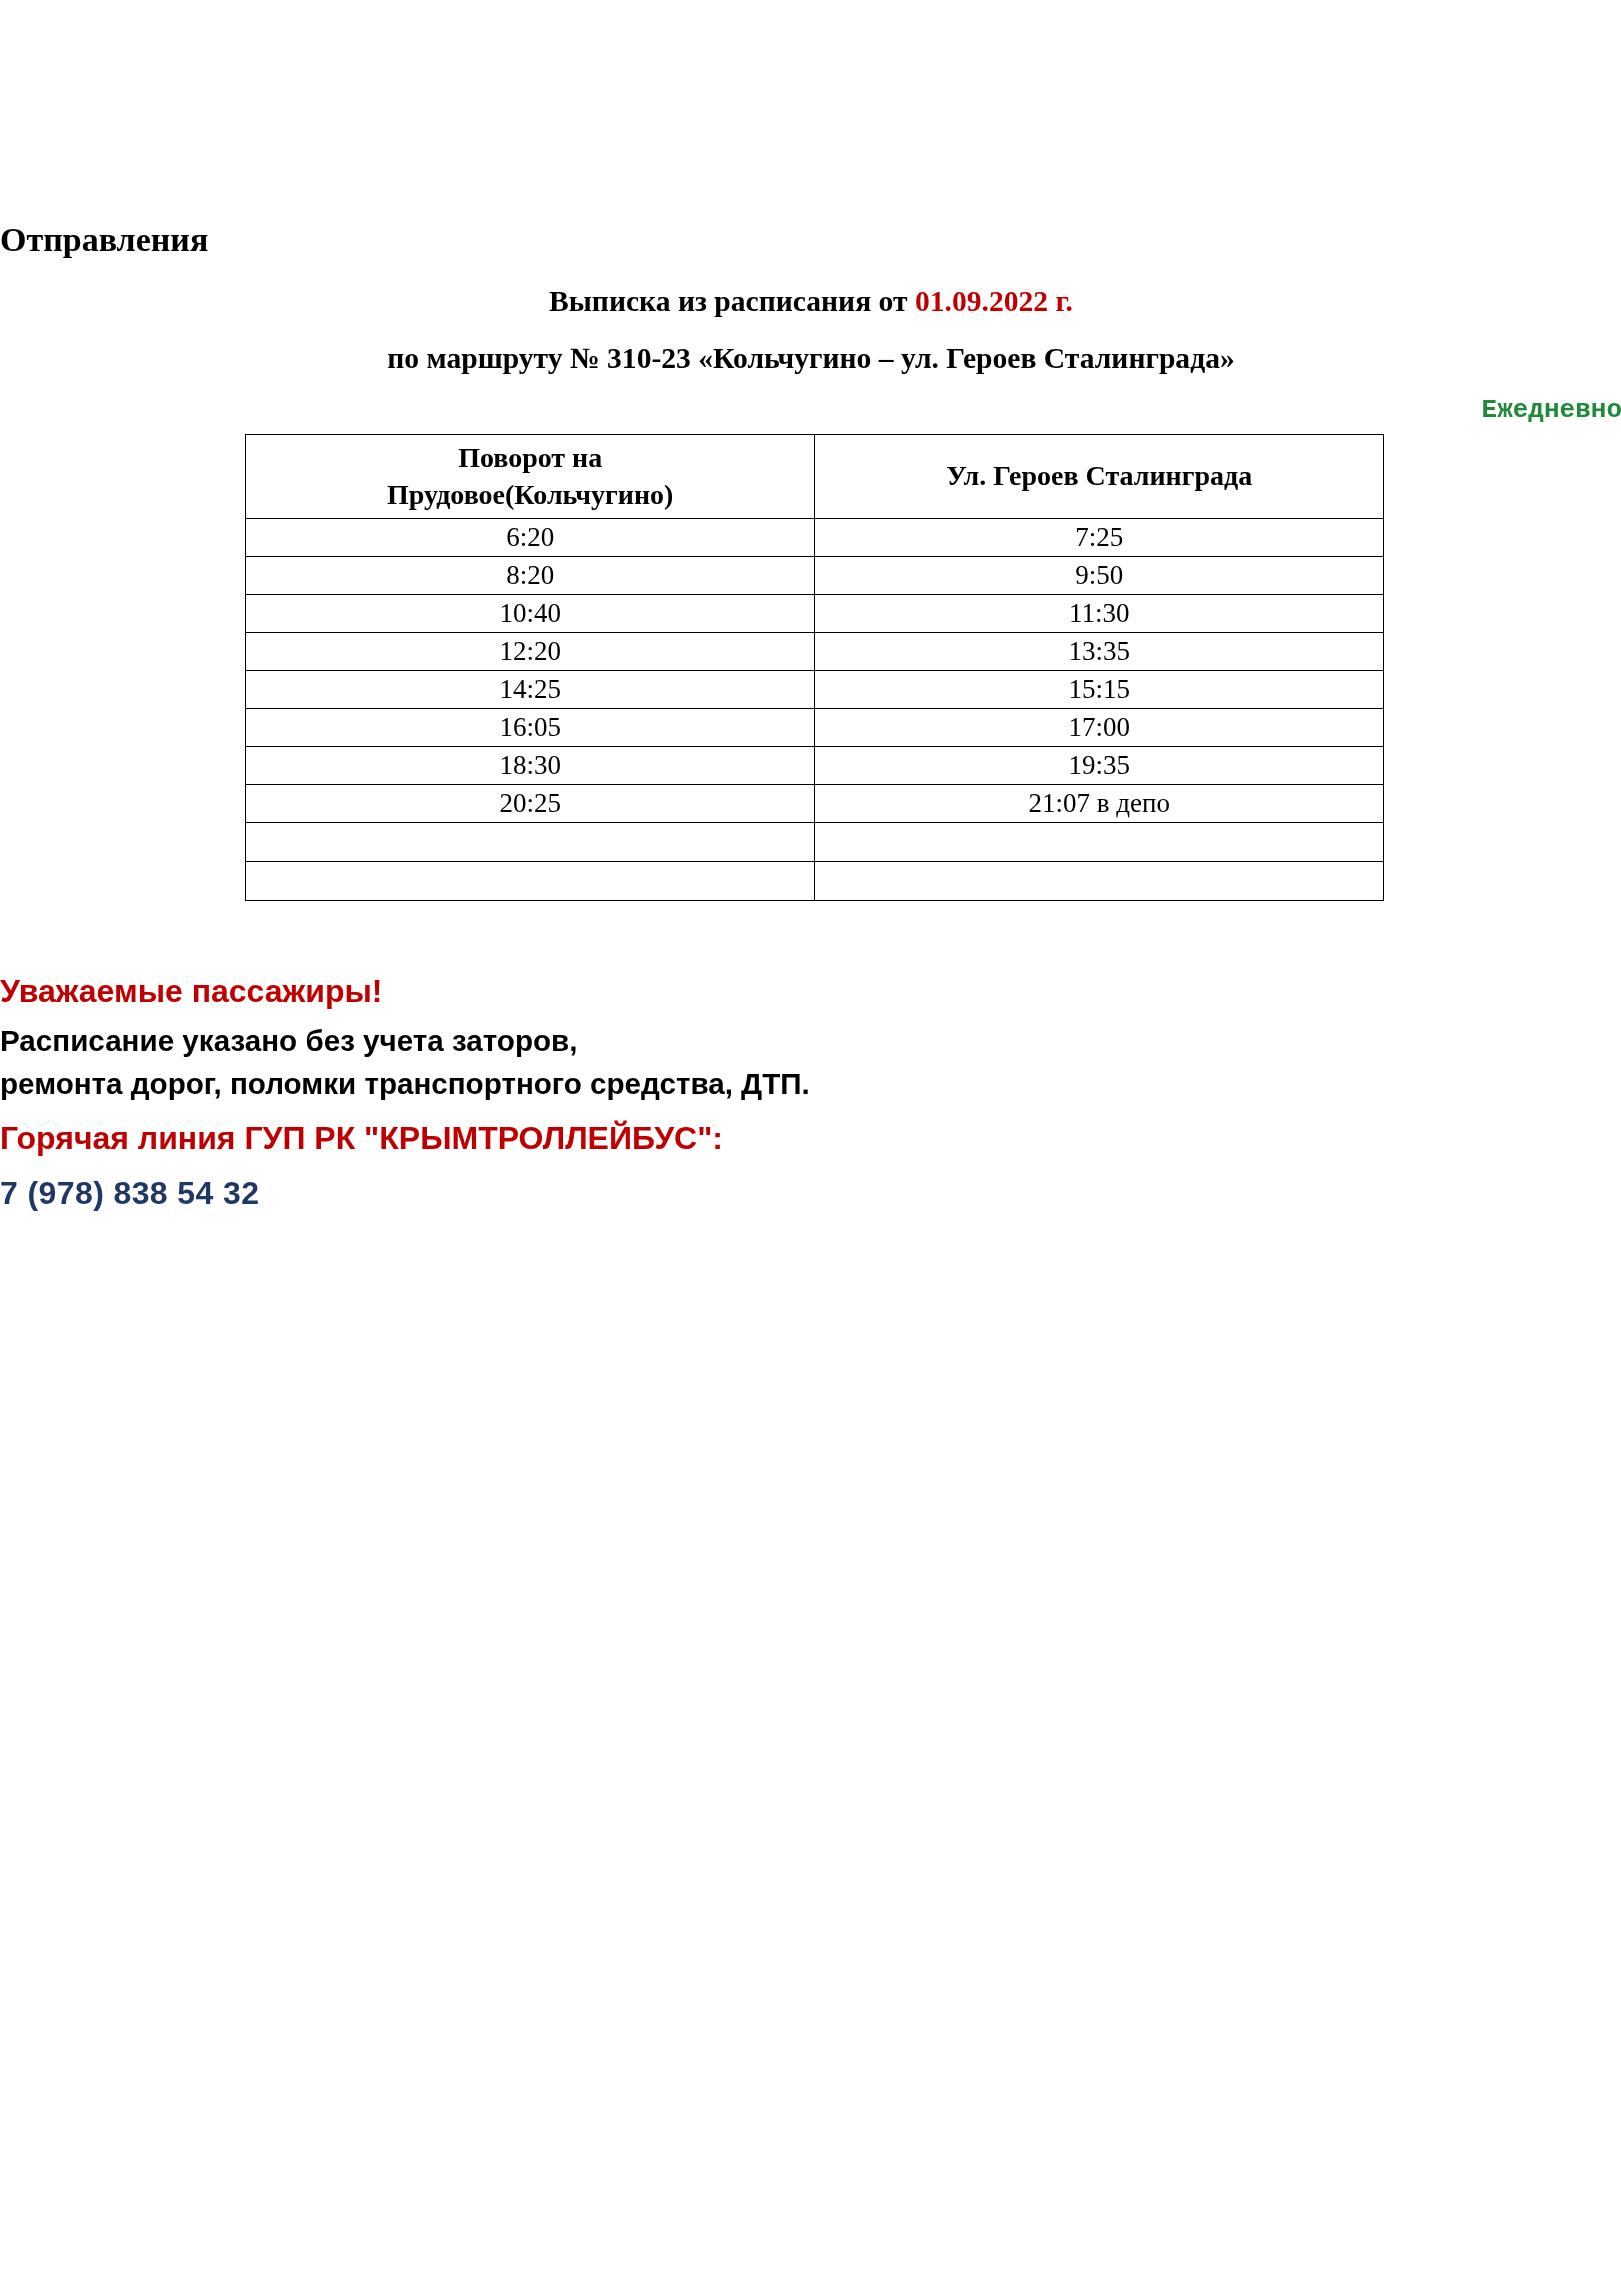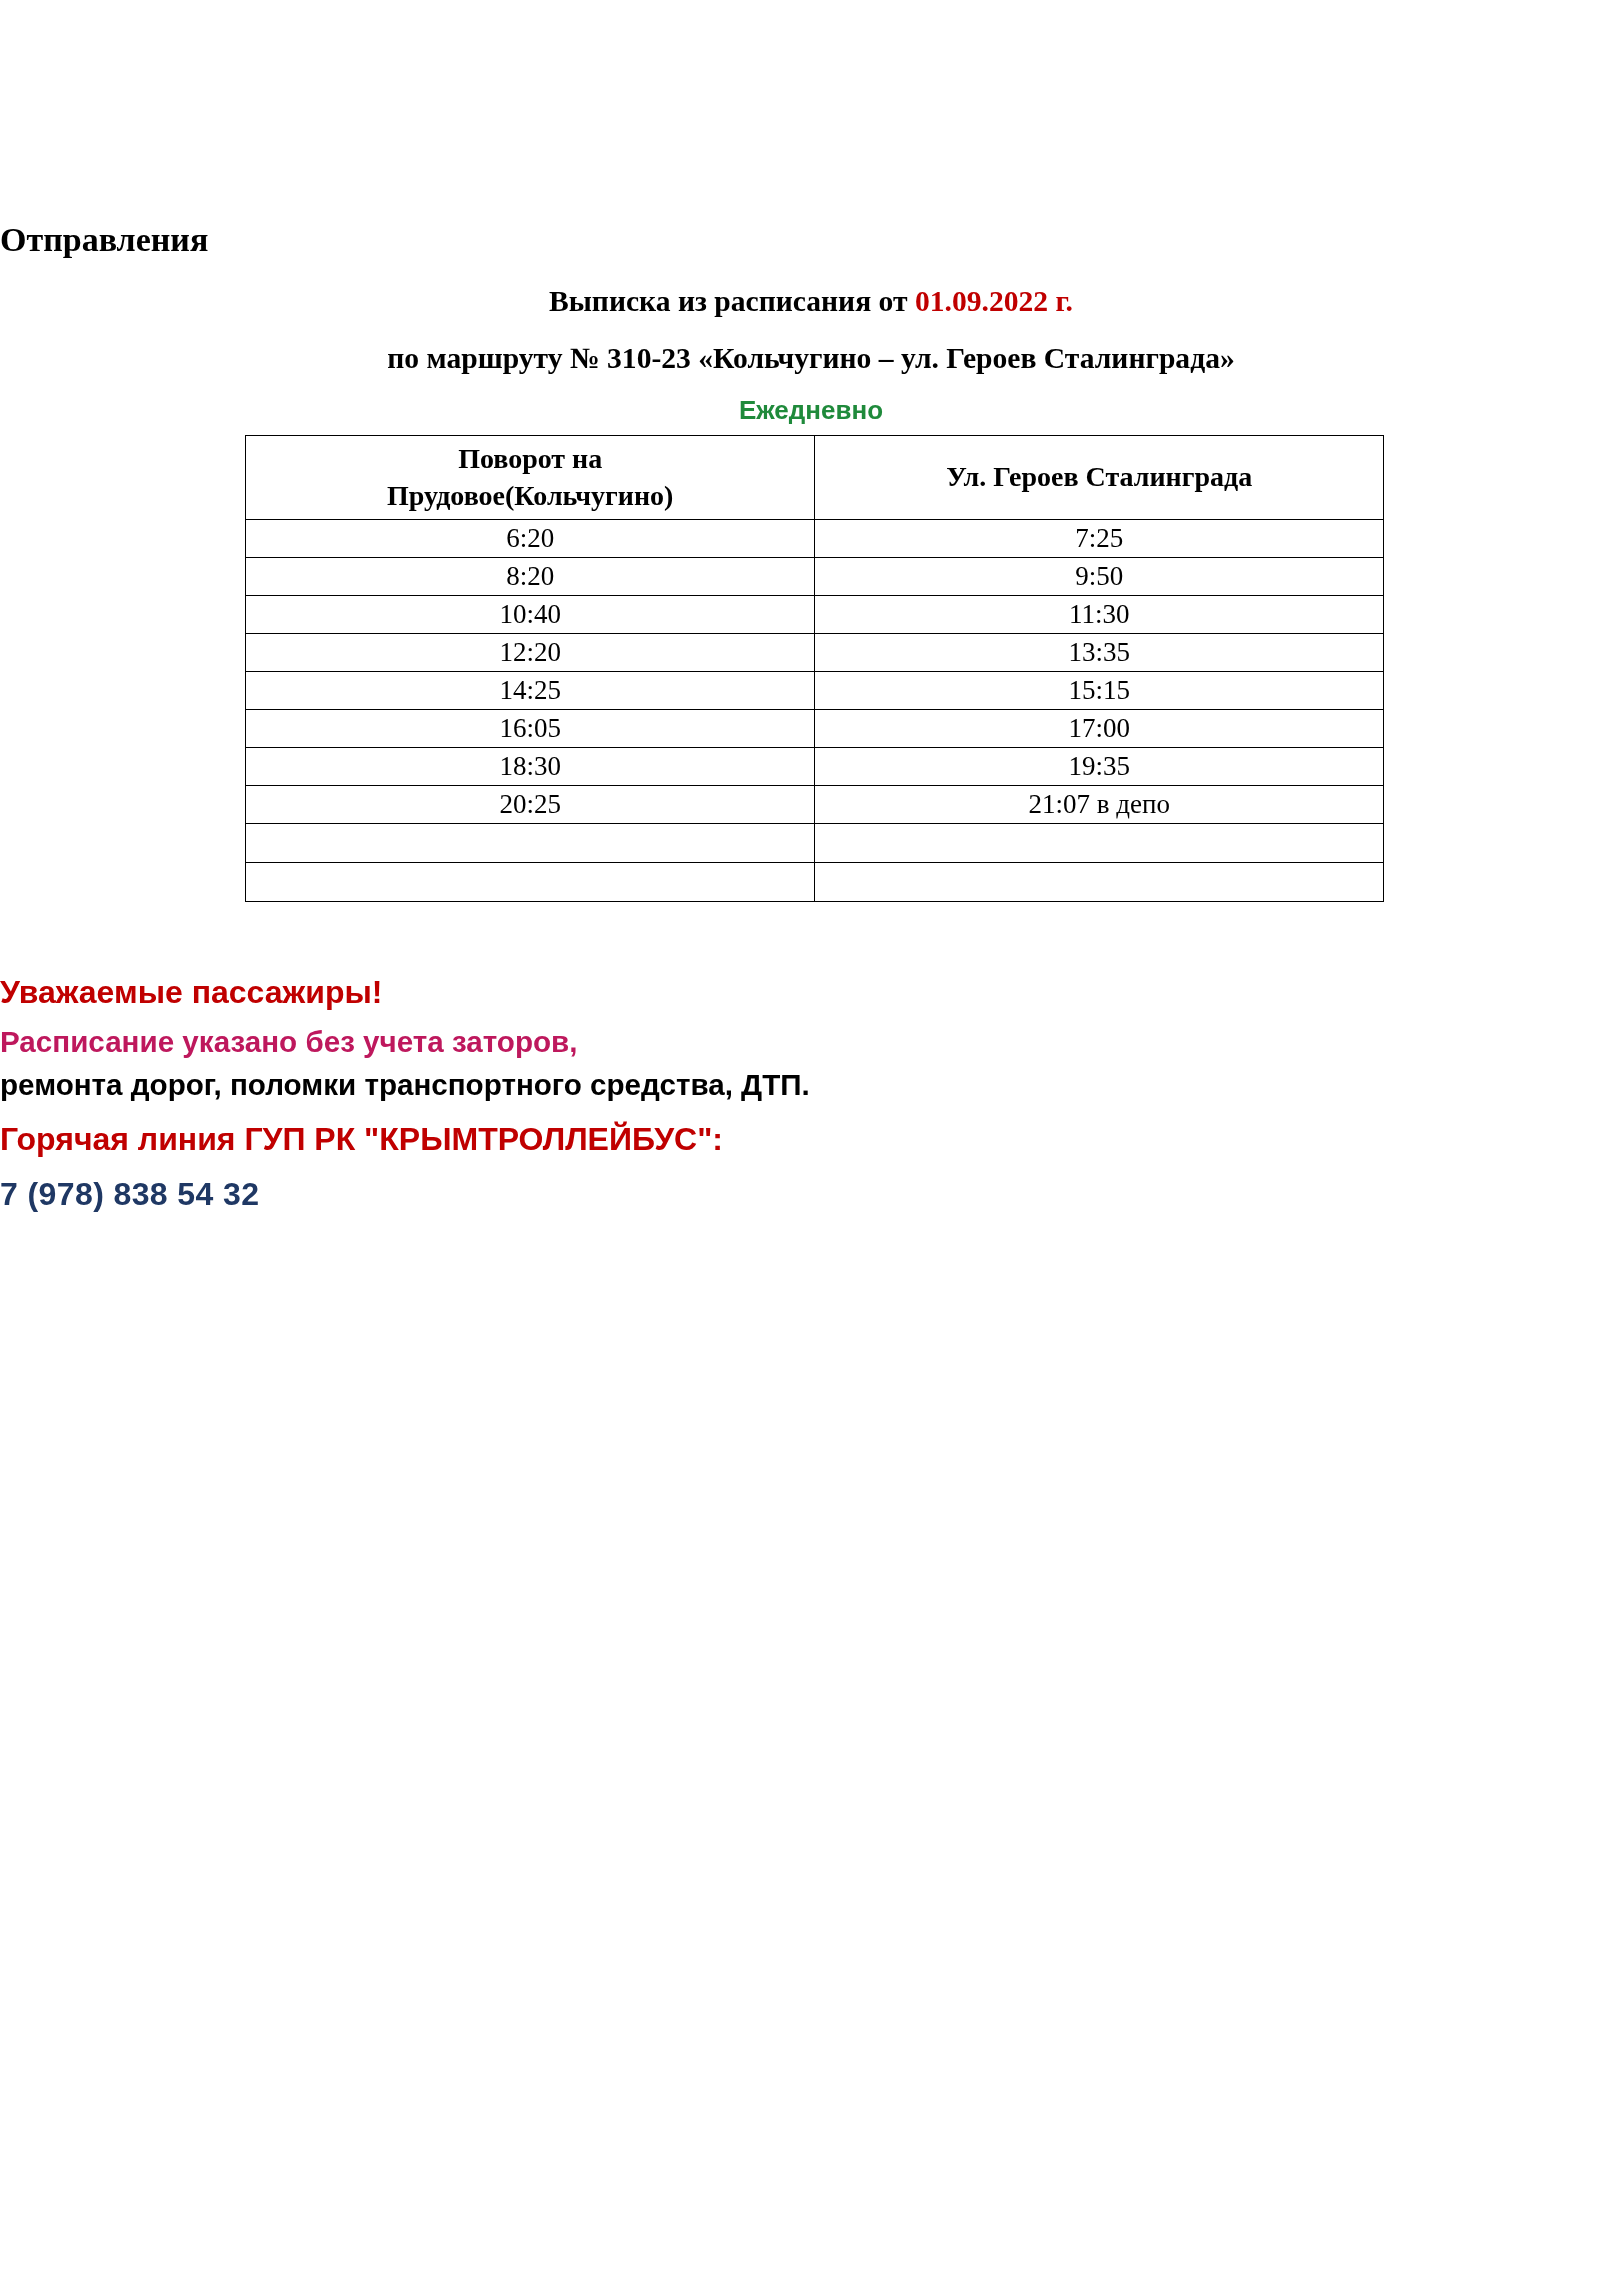--- a/index.html
+++ b/index.html
@@ -42,22 +42,22 @@
   }
   .route-line {
     text-align: center;
     font-family: "Liberation Serif", serif;
     font-weight: bold;
     font-size: 29.6px;
     margin-top: 19.7px;
     line-height: 1.25;
   }
   .daily {
-    text-align: center;
-    font-family: Liberation Sans, sans-serif;
+    text-align: right;
+    font-family: Liberation Mono, monospace;
     font-weight: bold;
     font-size: 26px;
     color: #1f8a3b;
     margin-top: 18px;
     margin-bottom: 9px;
   }
   .table-wrap {
     width: 1146px;
     margin: 0 auto;
     padding-left: 7.2px;
@@ -94,21 +94,21 @@
     text-align: left;
     font-family: "Liberation Sans", sans-serif;
   }
   .notice-head {
     color: #c00000;
     font-weight: bold;
     font-size: 32px;
     line-height: 1.3;
   }
   .notice-line {
-    color: #be185d;
+    color: #000000;
     font-weight: bold;
     font-size: 29.6px;
     line-height: 1.45;
     margin-top: 7.2px;
   }
   .notice-line2 {
     color: #000000;
     font-weight: bold;
     font-size: 29.6px;
     line-height: 1.45;

